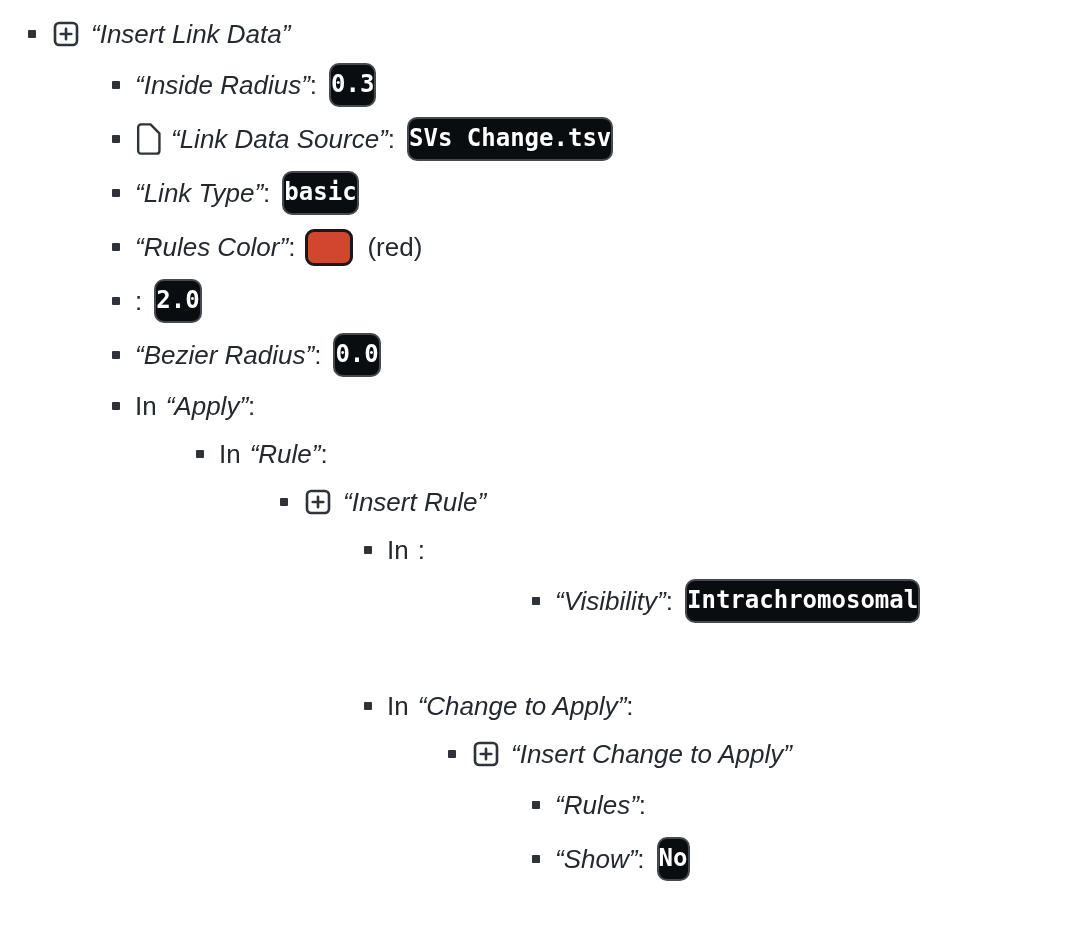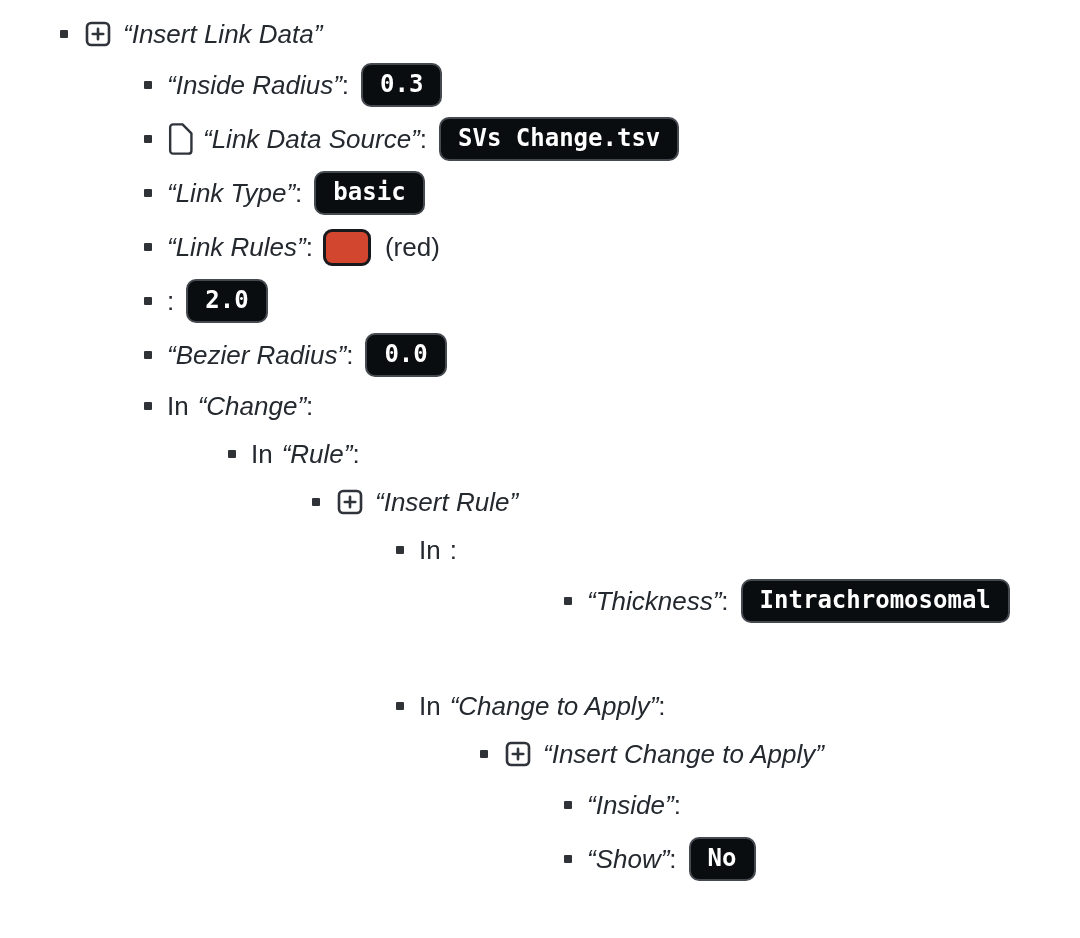--- a/index.html
+++ b/index.html
@@ -4,40 +4,40 @@
 <style>
   html,body{margin:0;padding:0;background:#ffffff;}
   body{
     width:1080px;height:938px;overflow:hidden;
     font-family:"Liberation Sans",sans-serif;
     color:#24292f;
     -webkit-font-smoothing:antialiased;
   }
   .tree{padding-top:10px;font-size:26px;}
   ul{list-style:none;margin:0;padding:0 0 0 84px;}
-  ul.root{padding-left:28px;margin-left:32px;}
+  ul.root{padding-left:28px;}
   li.row{display:flex;align-items:center;min-height:48px;}
   li.row.tall{min-height:54px;text-align:center;}
   li.gap-before{margin-top:54px;}
   .bullet{
     flex:none;width:8px;height:8px;background:#2f3237;
     margin-right:15px;border-radius:1px;
   }
   .icon{flex:none;display:flex;align-items:center;margin-right:10px;color:#2f343a;}
   .icon svg{display:block;}
   .lead{font-style:normal;margin-right:9px;}
   .label{font-style:italic;}
   .colon{font-style:normal;}
   .badge{
     margin-left:12px;
     background:#0a0d10;color:#ffffff;
     border:2px solid #454a50;border-radius:10px;
     font-family:"DejaVu Sans Mono",monospace;
     font-size:24px;font-weight:600;line-height:1.15;
-    padding:6px 17px;white-space:nowrap;
+    padding:6px 0;white-space:nowrap;
   }
   .swatch{
     margin-left:10px;flex:none;
     width:42px;height:31px;border:3px solid #17191d;border-radius:9px;
     background:#d2452e;
   }
   .note{margin-left:14px;font-style:normal;}
 </style>
 </head>
 <body>
@@ -74,40 +74,40 @@
           <span class="badge">SVs Change.tsv</span>
         </li>
         <li class="row tall">
           <span class="bullet"></span>
           <span class="label">“Link Type”</span>
             <span class="colon">:</span>
           <span class="badge">basic</span>
         </li>
         <li class="row tall">
           <span class="bullet"></span>
-          <span class="label">“Link Rules”</span>
+          <span class="label">“Rules Color”</span>
             <span class="colon">:</span>
           <span class="swatch" style="background: rgb(210, 69, 46);"></span>
           <span class="note">(red)</span>
         </li>
         <li class="row tall">
           <span class="bullet"></span>
             <span class="colon">:</span>
           <span class="badge">2.0</span>
         </li>
         <li class="row tall">
           <span class="bullet"></span>
           <span class="label">“Bezier Radius”</span>
             <span class="colon">:</span>
           <span class="badge">0.0</span>
         </li>
         <li class="row">
           <span class="bullet"></span>
           <span class="lead">In</span>
-          <span class="label">“Change”</span>
+          <span class="label">“Apply”</span>
             <span class="colon">:</span>
         </li>
         <li>
           <ul>
             <li class="row">
               <span class="bullet"></span>
               <span class="lead">In</span>
               <span class="label">“Rule”</span>
                 <span class="colon">:</span>
             </li>
@@ -129,21 +129,21 @@
                       <span class="bullet"></span>
                       <span class="lead">In</span>
                         <span class="colon">:</span>
                     </li>
                     <li>
                       <ul>
                         <li>
                           <ul>
                             <li class="row tall">
                               <span class="bullet"></span>
-                              <span class="label">“Thickness”</span>
+                              <span class="label">“Visibility”</span>
                                 <span class="colon">:</span>
                               <span class="badge">Intrachromosomal</span>
                             </li>
                           </ul>
                         </li>
                       </ul>
                     </li>
                     <li class="row gap-before">
                       <span class="bullet"></span>
                       <span class="lead">In</span>
@@ -159,21 +159,21 @@
                               <rect x="3.2" y="3.2" width="17.6" height="17.6" rx="3.4"></rect>
                               <path d="M12 7.8v8.4M7.8 12h8.4"></path>
                             </svg>
                           </span>
                           <span class="label">“Insert Change to Apply”</span>
                         </li>
                         <li>
                           <ul>
                             <li class="row tall">
                               <span class="bullet"></span>
-                              <span class="label">“Inside”</span>
+                              <span class="label">“Rules”</span>
                                 <span class="colon">:</span>
                             </li>
                             <li class="row tall">
                               <span class="bullet"></span>
                               <span class="label">“Show”</span>
                                 <span class="colon">:</span>
                               <span class="badge">No</span>
                             </li>
                           </ul>
                         </li>

